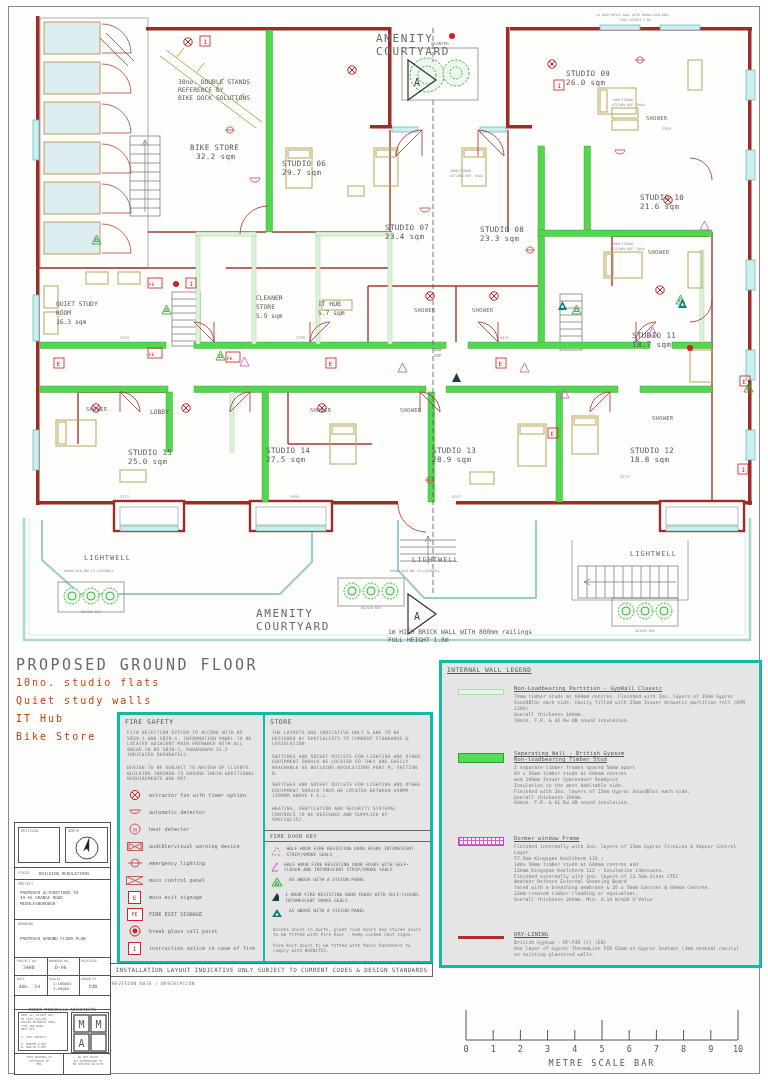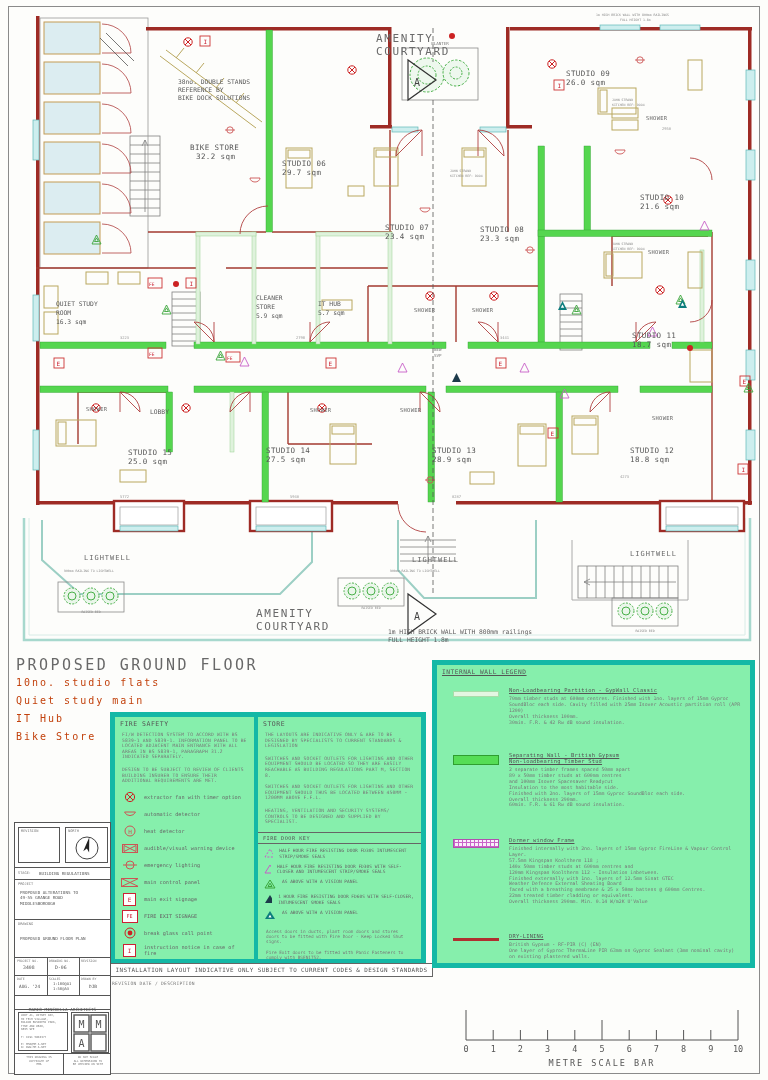--- a/index.html
+++ b/index.html
@@ -15,21 +15,21 @@
   .mi{font-size:3.2px;fill:#8a8a8a}
   .bg{font-size:11px;fill:#6a6a6a;letter-spacing:1.6px}
   .lw{font-size:7px;fill:#666;letter-spacing:1px}
   .dm{font-size:3.8px;fill:#9a9a9a}
   .sy{font-size:6px;fill:#c23;}
   
   #titles{position:absolute;left:16px;top:656px;}
   #titles .t1{font-size:15px;letter-spacing:2.5px;color:#686868;line-height:18px;}
   #titles .t2{font-size:10px;letter-spacing:2px;color:#c2410c;line-height:18px;}
   
-  .box{position:absolute;border:5px solid #14b8a6;background:#86efac;box-sizing:border-box;}
+  .box{position:absolute;border:3px solid #14b8a6;background:#e5e5e5;box-sizing:border-box;margin-left:7px;}
   .hdr{font-size:6.5px;letter-spacing:.5px;padding:3px 5px 2px 5px;color:#555;}
   .p{font-size:4.6px;line-height:5.6px;padding:2px 7px;color:#777;letter-spacing:.2px;}
   .fs-item{display:flex;align-items:center;gap:6px;padding:0 6px;height:17px;}
   .fs-label{font-size:5.2px;color:#666;}
   .sym{width:17px;display:flex;justify-content:center;flex:0 0 17px;}
   .sq{display:inline-flex;align-items:center;justify-content:center;border:1px solid #c23;color:#c23;font-size:6px;min-width:11px;height:11px;background:#fff;}
   .fd-item{display:flex;gap:6px;padding:2.5px 6px;align-items:flex-start;}
   .fd-label{font-size:4.5px;line-height:5.3px;color:#666;}
   .foot{font-size:4.4px;line-height:5.2px;padding:2px 8px;color:#777;}
   
@@ -488,21 +488,21 @@
     <text class="dm" x="662" y="130">2958</text>
 
     <text x="414" y="86" font-size="10" fill="#444">A</text>
     <text x="414" y="620" font-size="10" fill="#444">A</text>
   </g>
 </svg>
 
 <div id="titles">
   <div class="t1">PROPOSED GROUND FLOOR</div>
   <div class="t2">10no. studio flats</div>
-  <div class="t2">Quiet study main</div>
+  <div class="t2">Quiet study walls</div>
   <div class="t2">IT Hub</div>
   <div class="t2">Bike Store</div>
 </div>
 
 <div class="box" id="fire-box" style="left:110px;top:712px;width:149px;height:252px;">
   <div class="hdr">FIRE SAFETY</div>
   <div class="p">FI/W DETECTION SYSTEM TO ACCORD WITH BS 5839-1 AND 5839-1. INFORMATION PANEL TO BE LOCATED ADJACENT MAIN ENTRANCE WITH ALL AREAS IN BS 5839-1, PARAGRAPH 31.2 INDICATED SEPARATELY.</div>
   <div class="p" style="margin-top:3px;">DESIGN TO BE SUBJECT TO REVIEW OF CLIENTS BUILDING INSURER TO ENSURE THEIR ADDITIONAL REQUIREMENTS ARE MET.</div>
   <div style="margin-top:3px;">
     <div class="fs-item">

